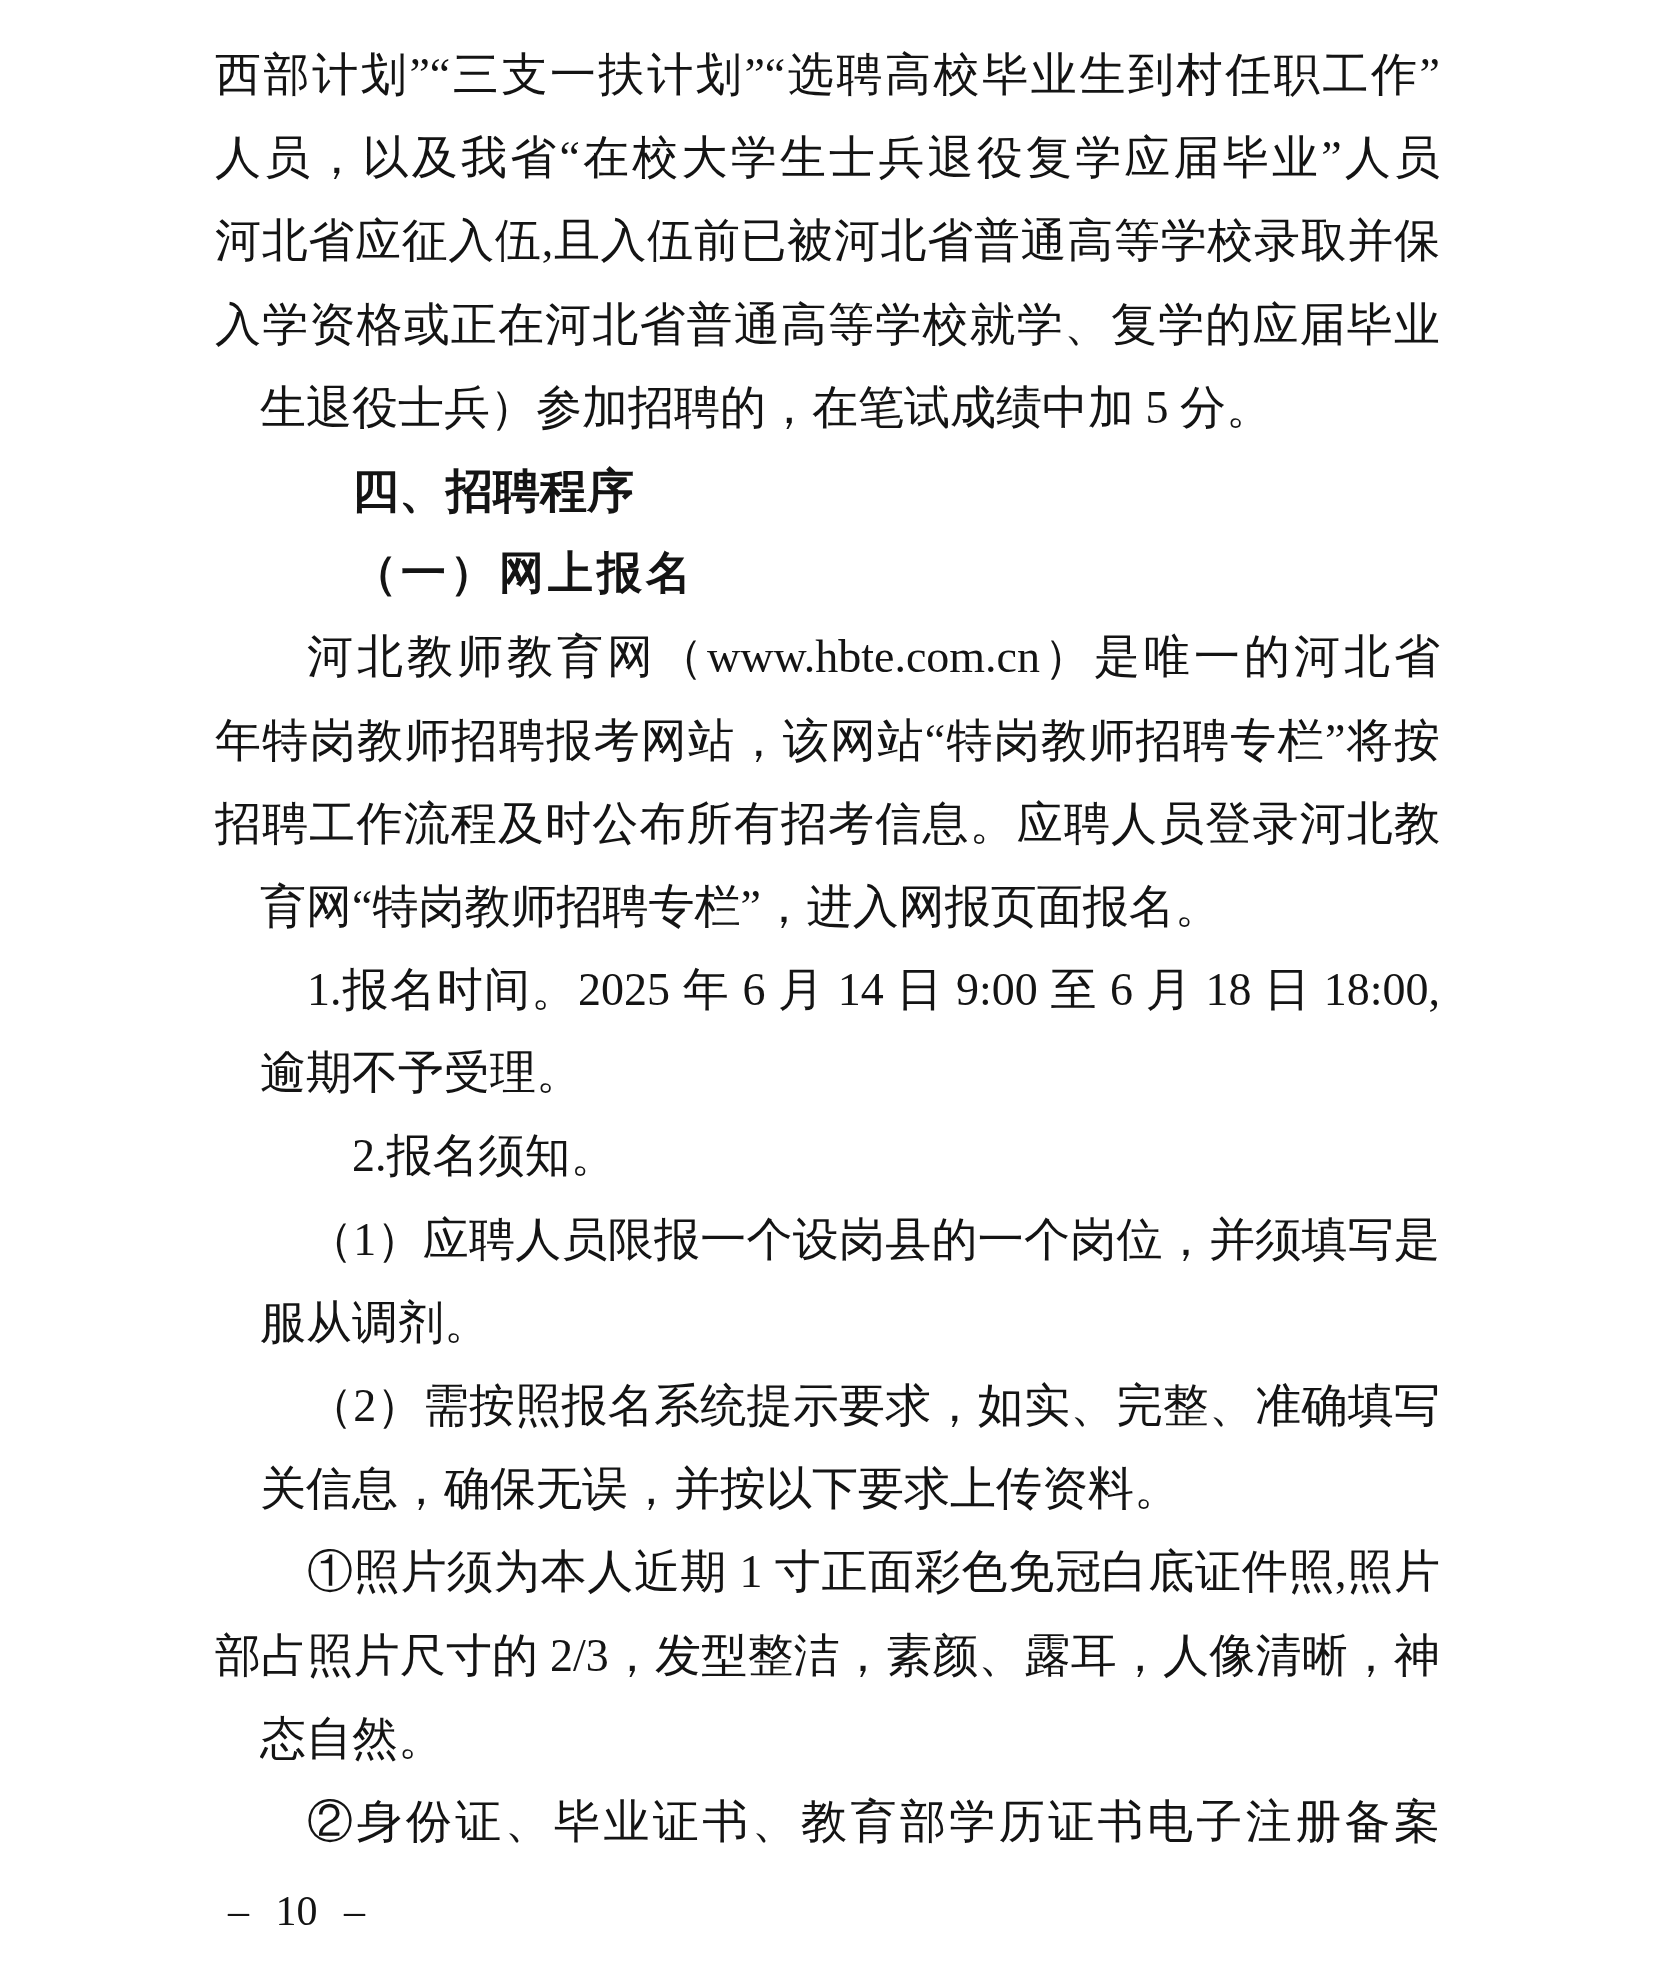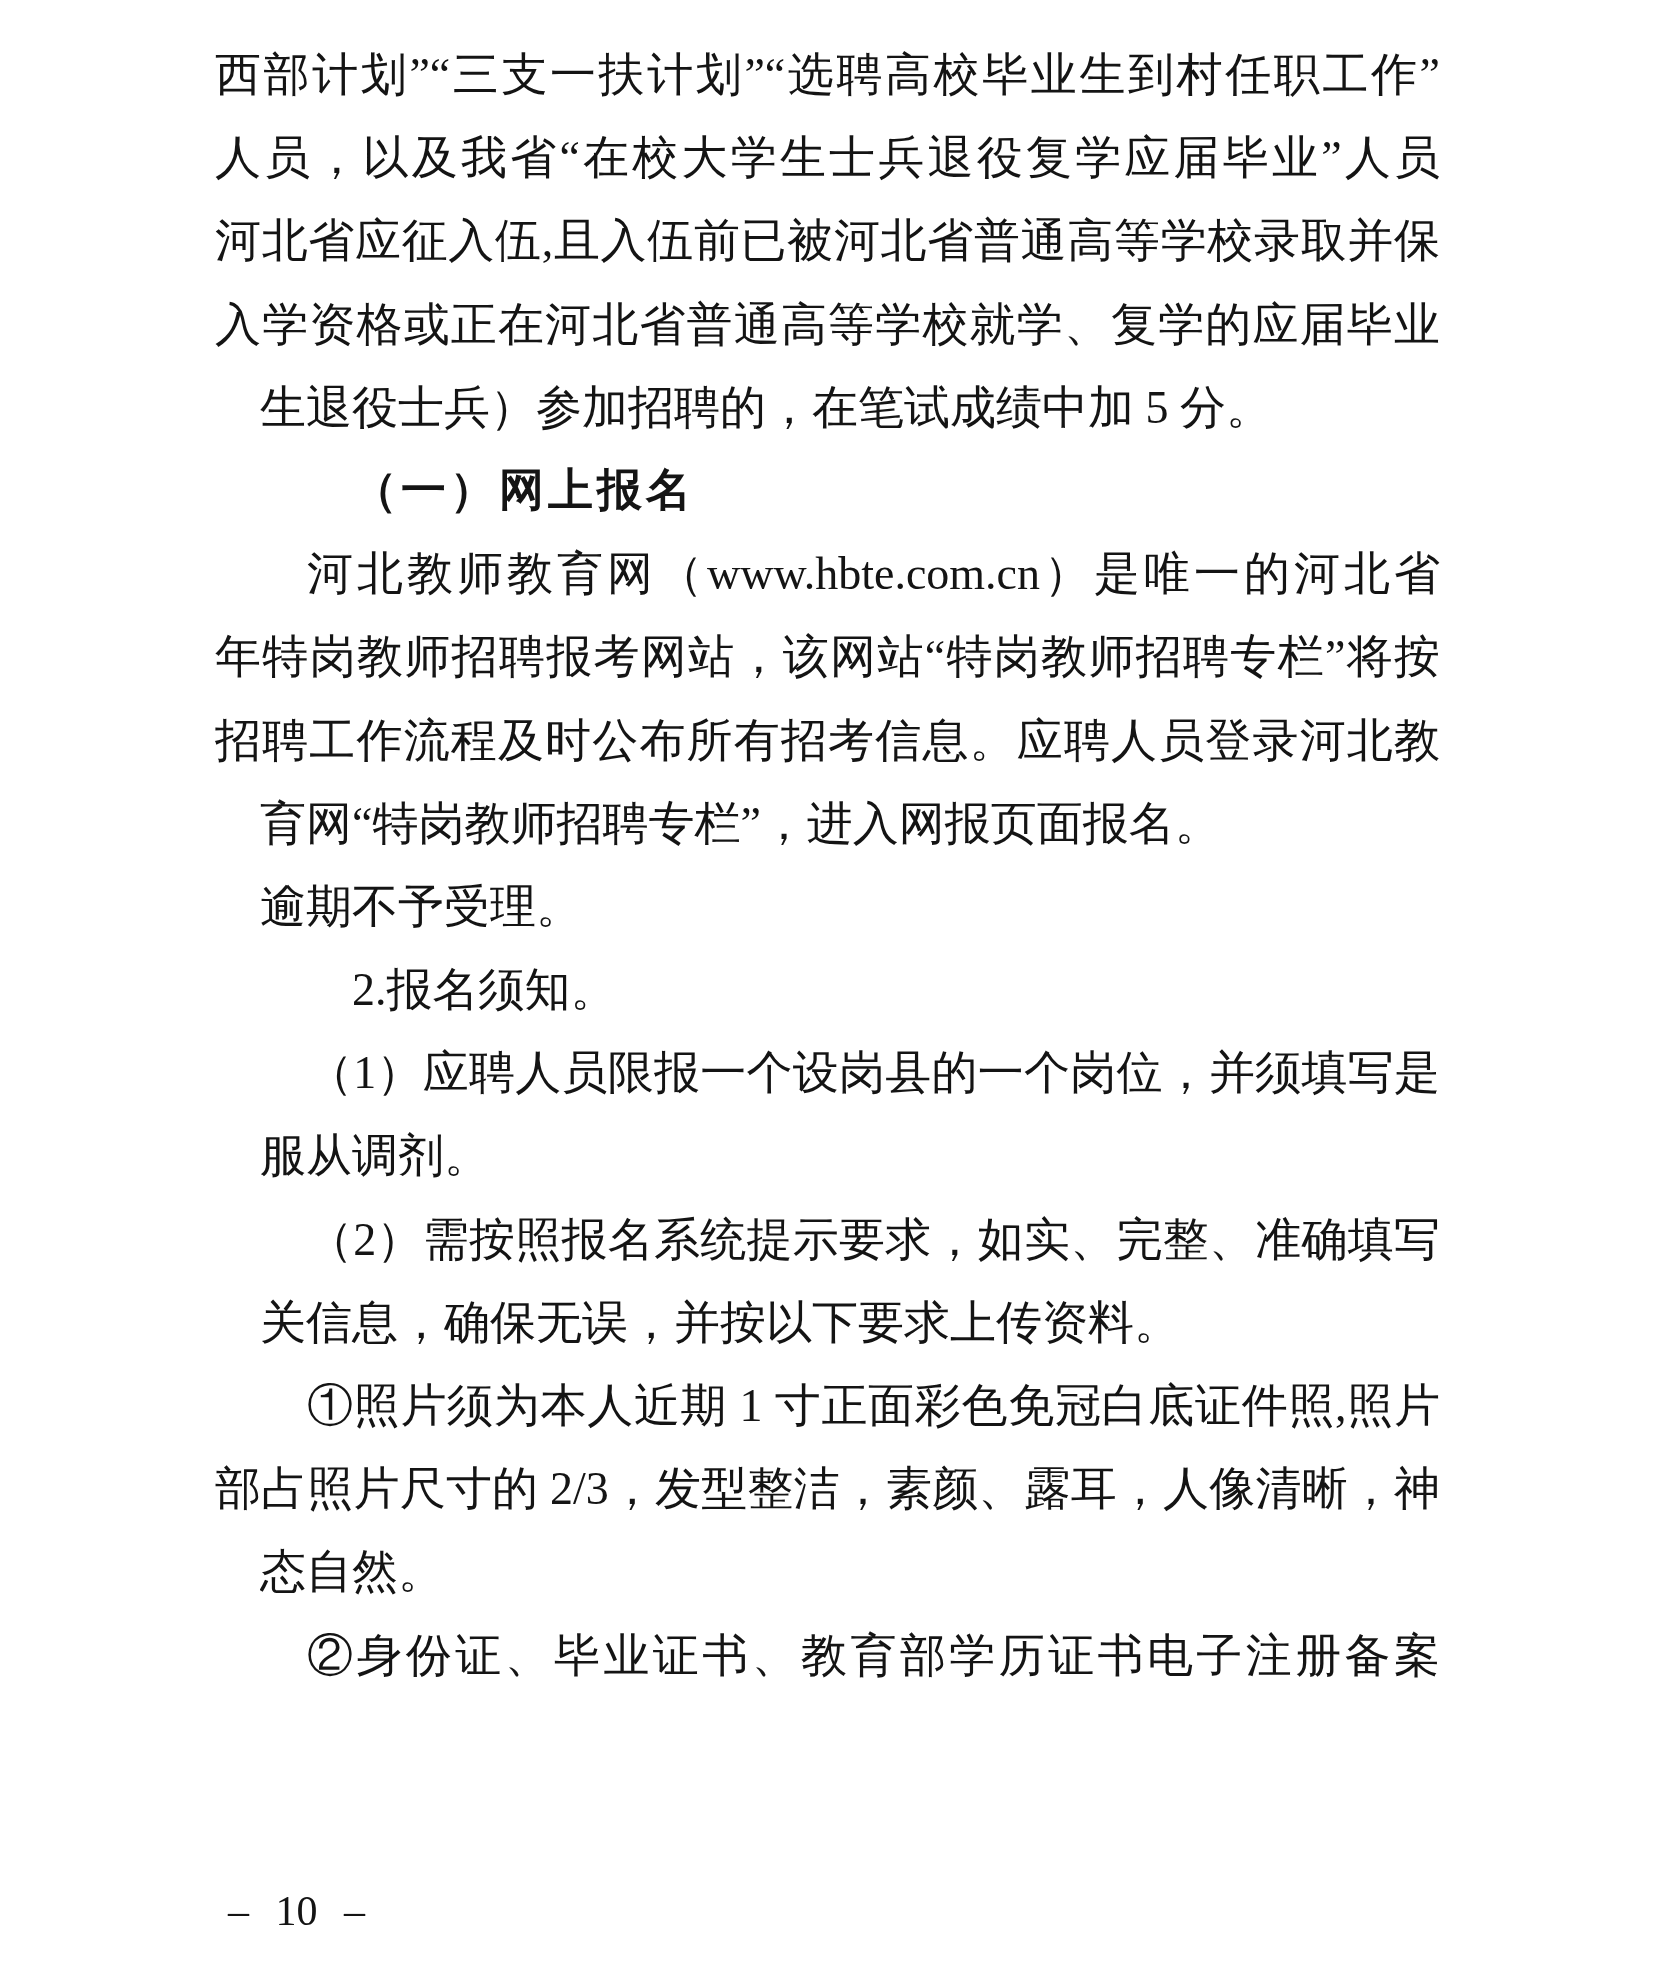--- a/index.html
+++ b/index.html
@@ -76,25 +76,27 @@
 </head>
 <body>
 
 <div class="page">
   <div class="content">
       <div class="line full">西部计划”“三支一扶计划”“选聘高校毕业生到村任职工作”</div>
       <div class="line full">人员，以及我省“在校大学生士兵退役复学应届毕业”人员（从</div>
       <div class="line full">河北省应征入伍,且入伍前已被河北省普通高等学校录取并保留</div>
       <div class="line full">入学资格或正在河北省普通高等学校就学、复学的应届毕业大学</div>
       <div class="line end">生退役士兵）参加招聘的，在笔试成绩中加 5 分。</div>
+      <div class="line end indent heading">四、招聘程序</div>
       <div class="line end indent subheading">（一）网上报名</div>
       <div class="line full indent">河北教师教育网（www.hbte.com.cn）是唯一的河北省 2025</div>
       <div class="line full">年特岗教师招聘报考网站，该网站“特岗教师招聘专栏”将按照</div>
       <div class="line full">招聘工作流程及时公布所有招考信息。应聘人员登录河北教师教</div>
       <div class="line end">育网“特岗教师招聘专栏”，进入网报页面报名。</div>
+      <div class="line full indent">1.报名时间。2025 年 6 月 14 日 9:00 至 6 月 18 日 18:00,</div>
       <div class="line end">逾期不予受理。</div>
       <div class="line end indent">2.报名须知。</div>
       <div class="line full indent">（1）应聘人员限报一个设岗县的一个岗位，并须填写是否</div>
       <div class="line end">服从调剂。</div>
       <div class="line full indent">（2）需按照报名系统提示要求，如实、完整、准确填写相</div>
       <div class="line end">关信息，确保无误，并按以下要求上传资料。</div>
       <div class="line full indent">①照片须为本人近期 1 寸正面彩色免冠白底证件照,照片头</div>
       <div class="line full">部占照片尺寸的 2/3，发型整洁，素颜、露耳，人像清晰，神</div>
       <div class="line end">态自然。</div>
       <div class="line full indent">②身份证、毕业证书、教育部学历证书电子注册备案表、普</div>

